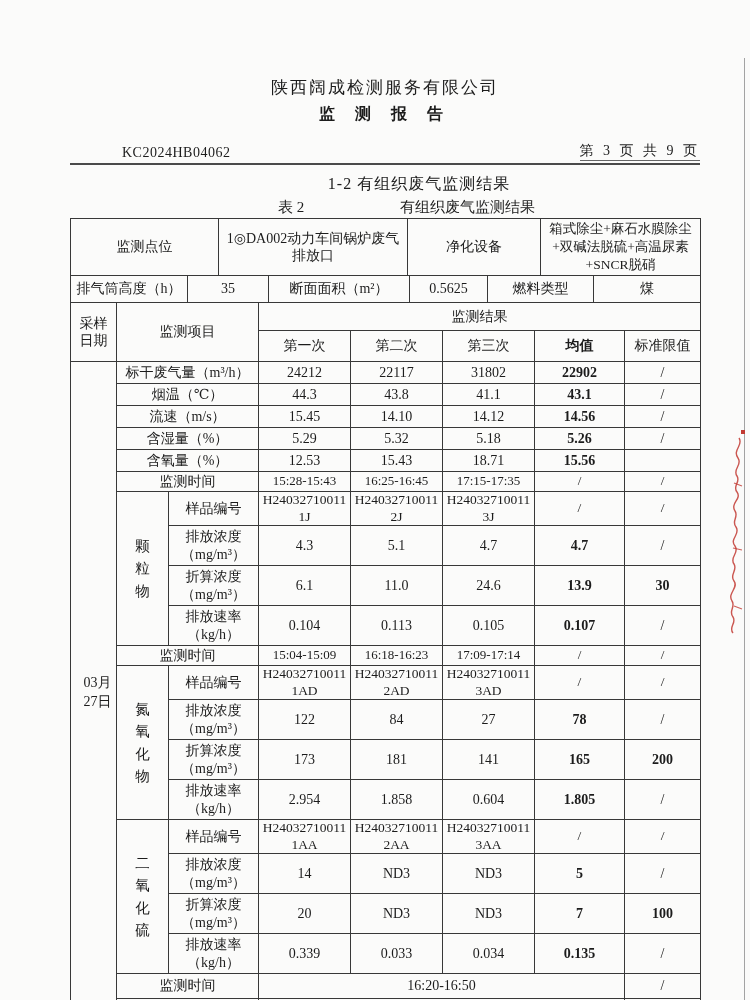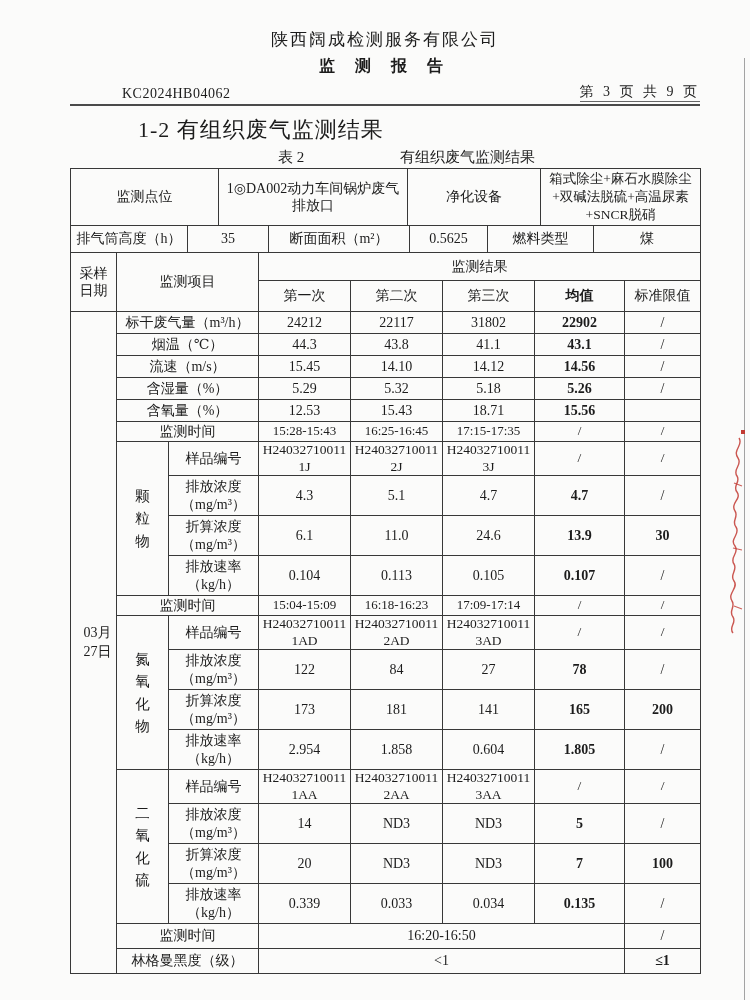--- a/index.html
+++ b/index.html
@@ -2,27 +2,27 @@
 <html><head>
 <meta charset="utf-8">
 <style>
   html,body{margin:0;padding:0;}
   body{
     width:750px;height:1000px;position:relative;overflow:hidden;
     background:#fbfbfa;color:#1c1c1c;
     font-family:"Liberation Serif","DejaVu Serif",serif;
   }
   .page{position:absolute;left:70px;top:28px;width:630px;}
-  .company{ text-align:center;font-size:17px;letter-spacing:2px;}
+  .company{ text-align:center;font-size:17px;letter-spacing:2px;margin-top:48px;}
   .rpt-title{text-align:center;font-size:16px;font-weight:bold;letter-spacing:8px;margin-top:5px;}
   .kc-row{display:flex;justify-content:space-between;align-items:flex-end;
-          border-bottom:2px solid #4a4a4a;padding-bottom:2px;margin-top:6px;font-size:14px;}
+          border-bottom:2px solid #4a4a4a;padding-bottom:2px;margin-top:17px;font-size:14px;}
   .kc-row .kc-no{margin-left:52px;letter-spacing:.5px;}
   .kc-row .pg{letter-spacing:3px;border-bottom:1px solid #666;}
-  .sec-title{font-size:22px;margin:9px 0 3px 68px;letter-spacing:1px;}
+  .sec-title{font-size:16px;margin:9px 0 3px 68px;letter-spacing:1px;text-align:center;}
   .cap-row{position:relative;height:20px;font-size:15px;}
   .cap-row .t-label{position:absolute;left:168px;margin-left:40px;}
   .cap-row .t-cap{position:absolute;left:330px;}
   table{border-collapse:collapse;table-layout:fixed;width:630px;}
   td,th{border:1px solid #383838;text-align:center;vertical-align:middle;
         padding:0 2px;font-size:14px;font-weight:normal;line-height:1.25;
         overflow:hidden;}
   table{border:1.5px solid #2a2a2a;}
   .info2{margin-top:-1px;}
   .results{margin-top:-1px;}

